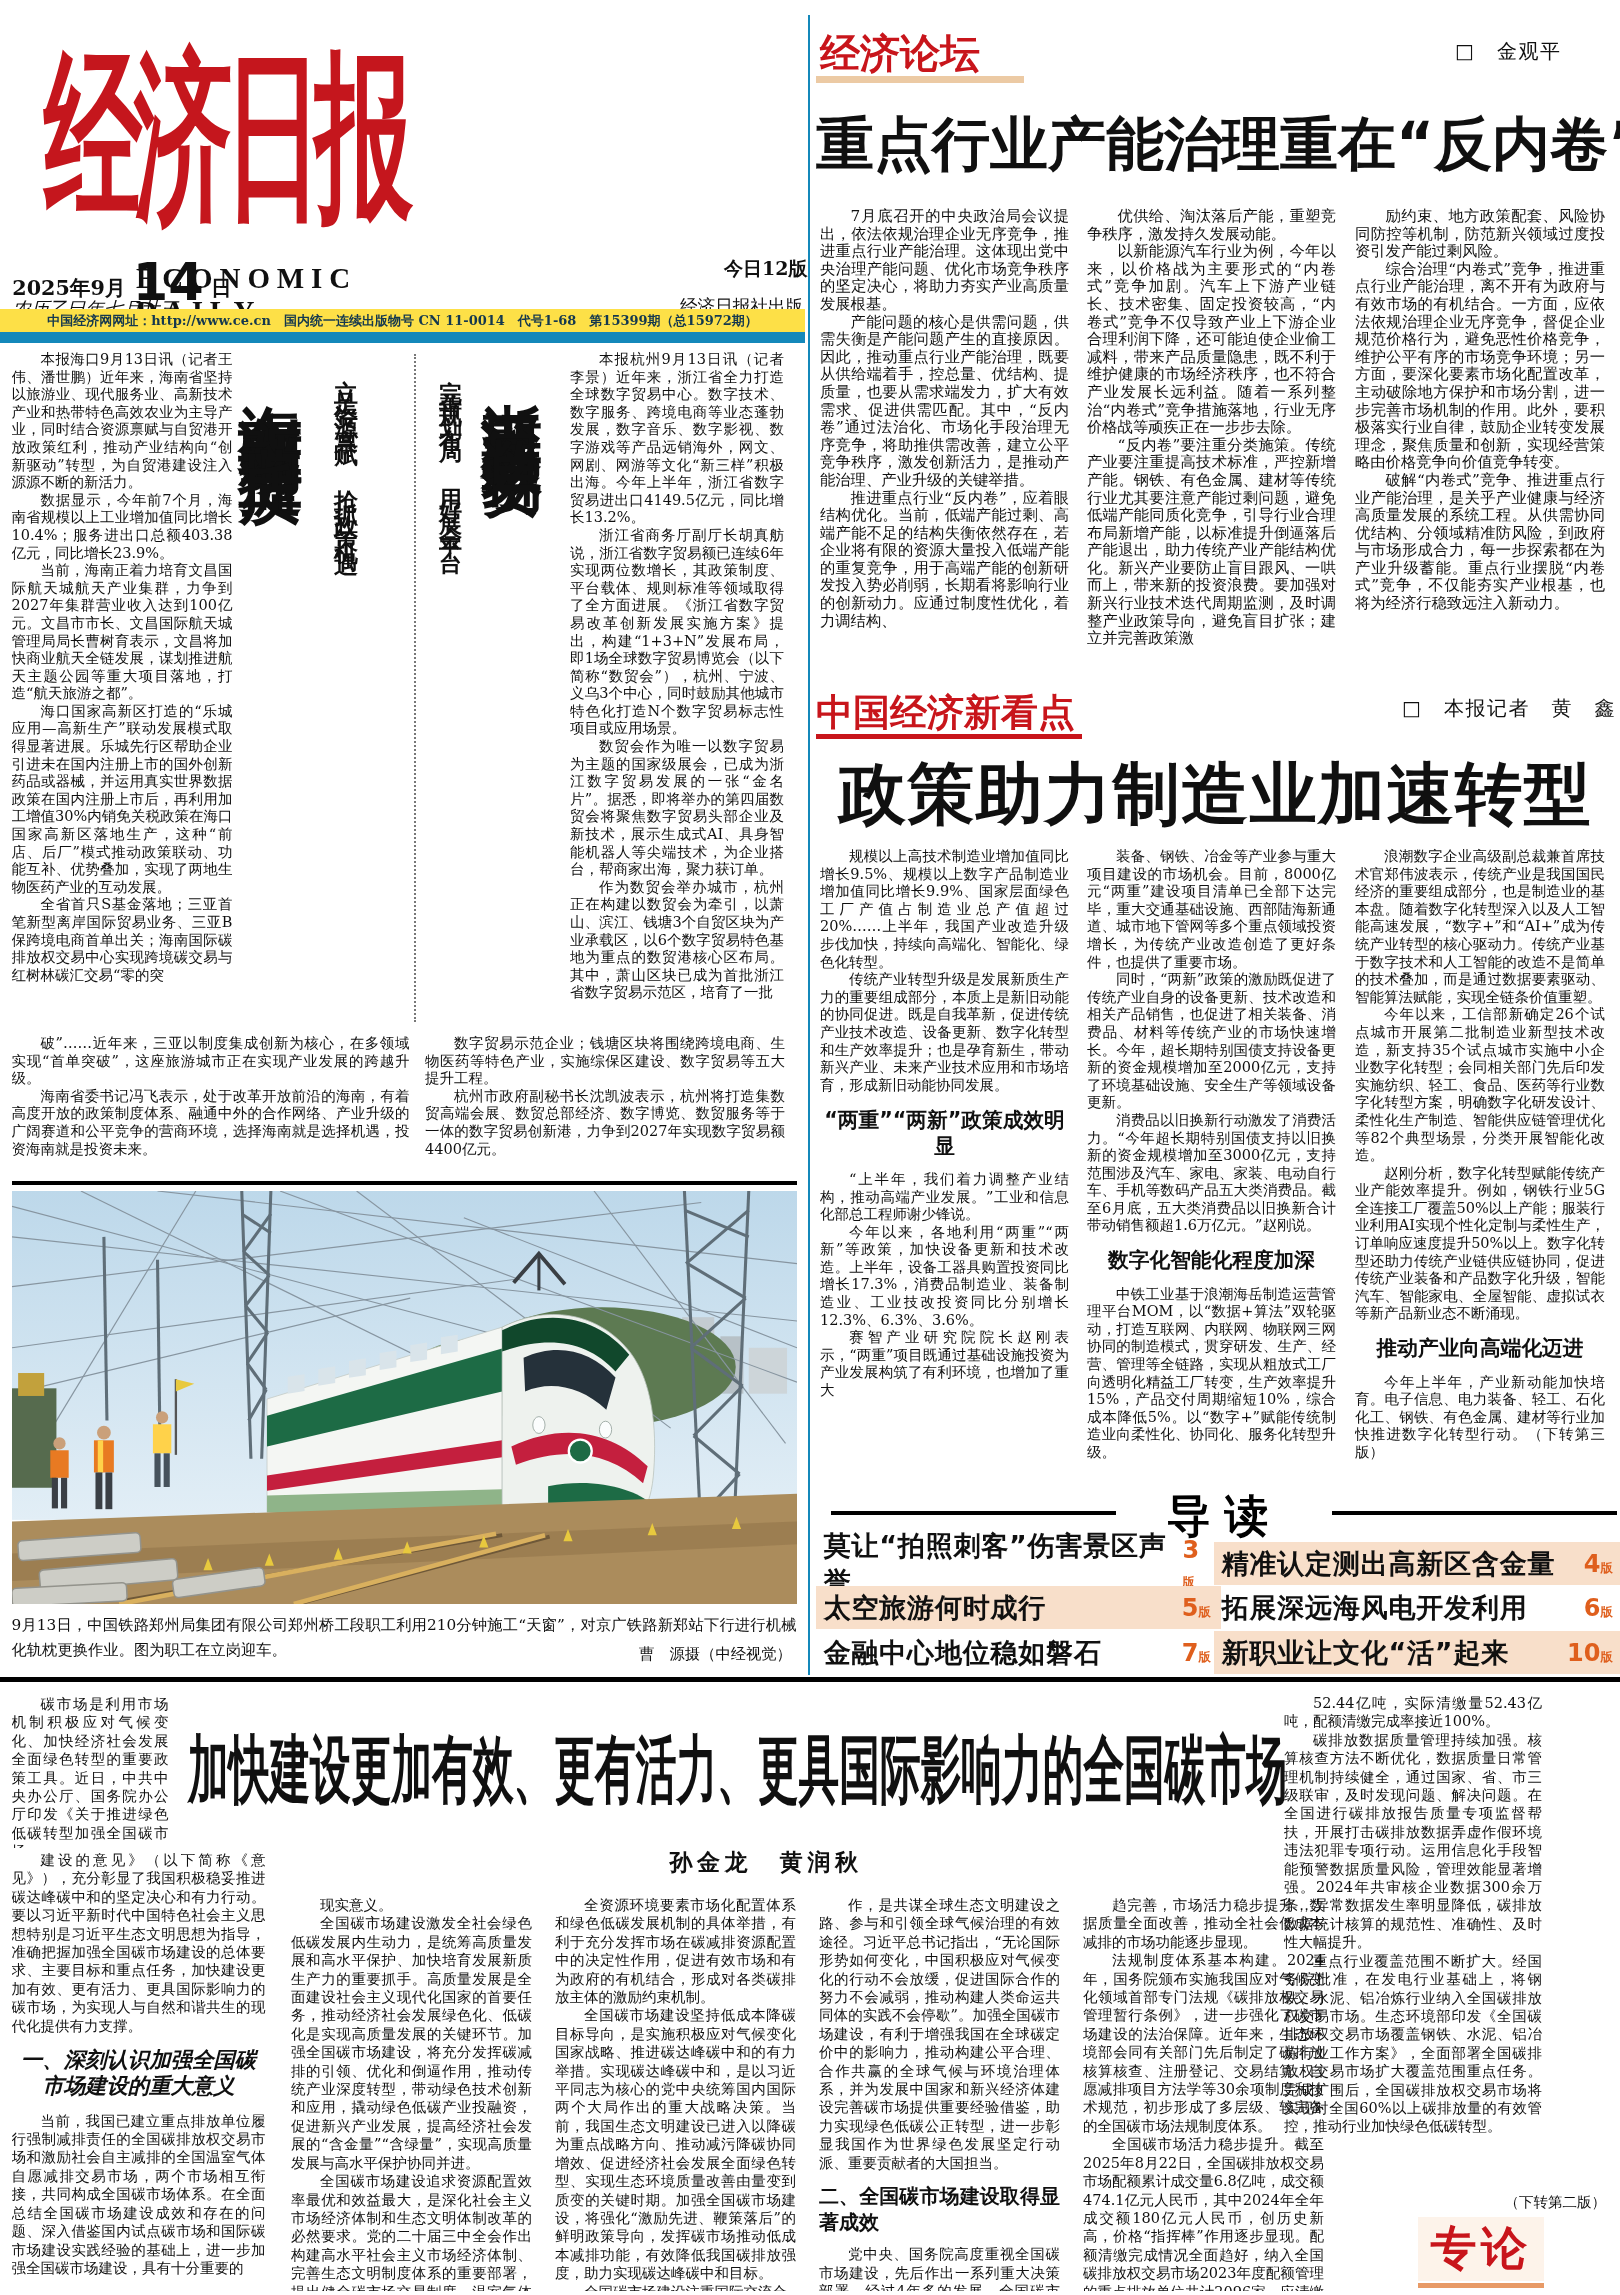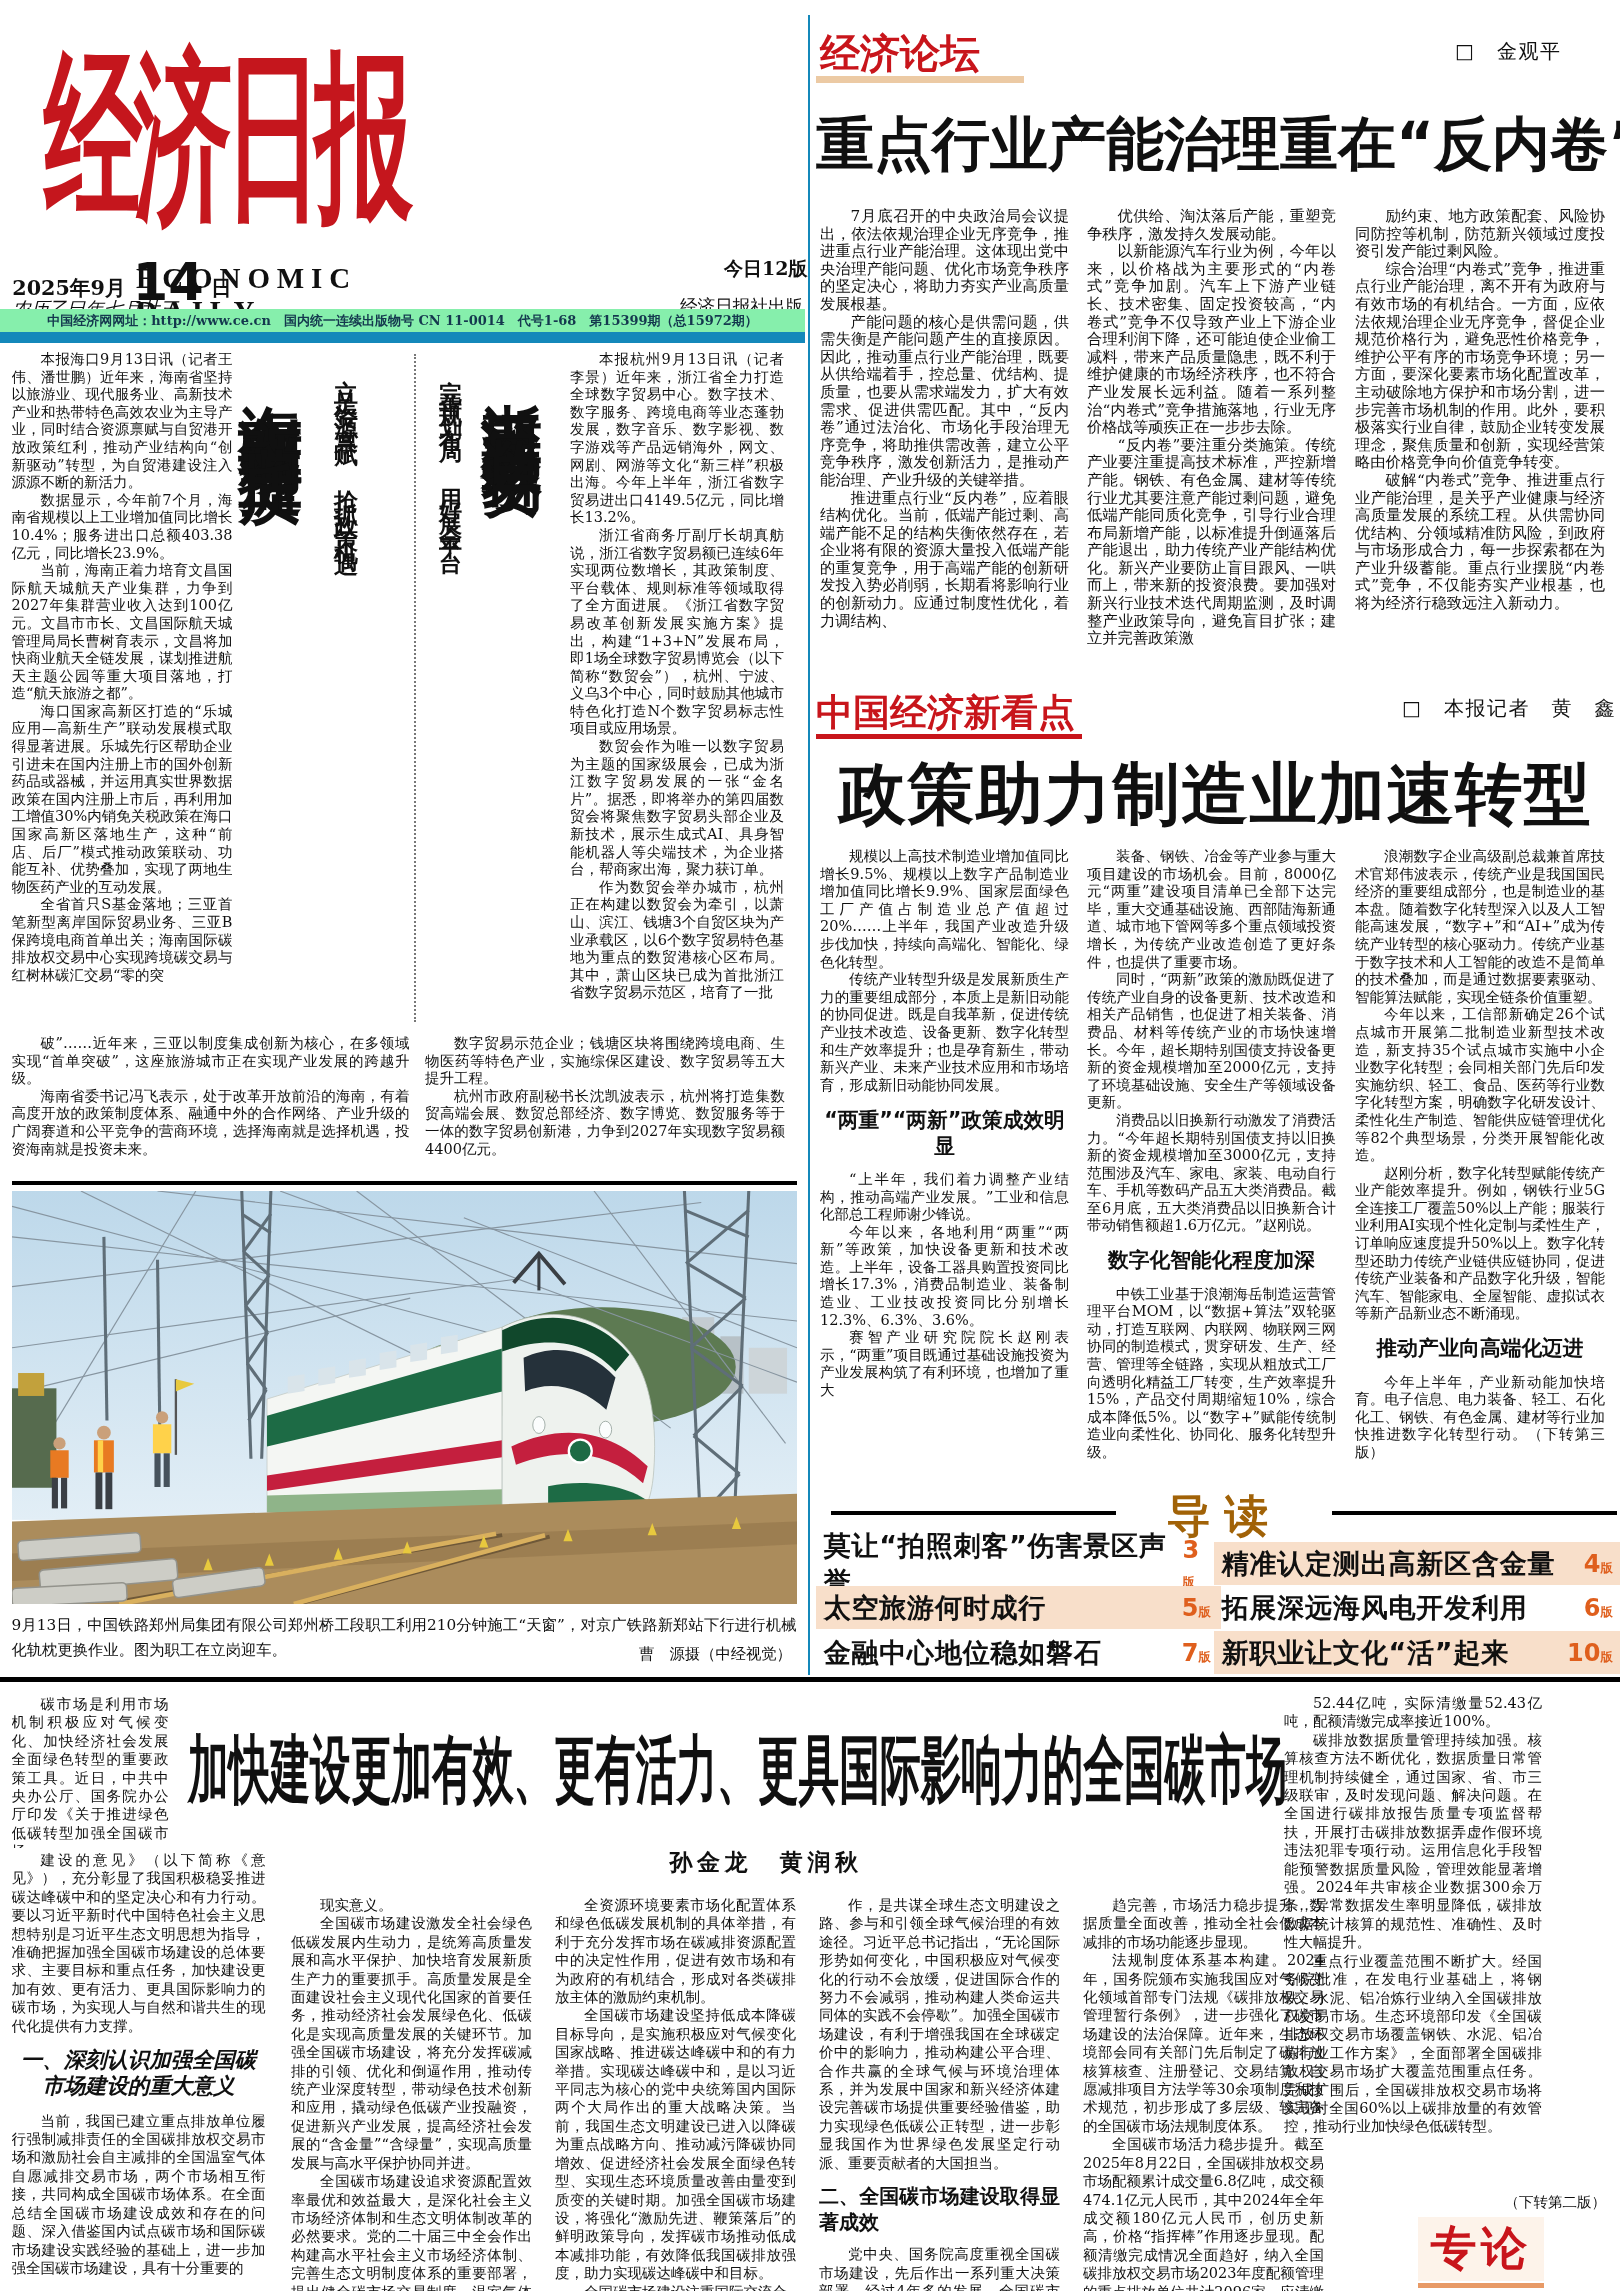--- a/index.html
+++ b/index.html
@@ -8,21 +8,21 @@
   .abs{position:absolute;}
   .nosel{overflow:hidden;}
   
   .brand{font-family:"DejaVu Serif",serif;font-weight:bold;color:#c5161d;font-size:98px;
          letter-spacing:-7.7px;transform:scaleY(1.85);transform-origin:top left;white-space:nowrap;}
   .dateline{font-size:20.7px;font-weight:bold;}
   .dateline .big{font-size:51px;font-weight:bold;vertical-align:-4.6px;font-family:"DejaVu Sans",sans-serif;}
   .lunar{font-size:18.4px;font-style:italic;}
   .engtitle{font-family:Liberation Serif, serif;font-weight:bold;font-size:29px;letter-spacing:6.9px;}
   .mright{font-size:19px;font-weight:bold;}
-  .infostrip{background:#86efac;color:#14384e;font-size:13px;font-weight:bold;
+  .infostrip{background:#fde047;color:#14384e;font-size:13px;font-weight:bold;
              display:flex;align-items:center;justify-content:center;}
   .bluebar{background:#1488ba;}
   .vrule{background:#1488ba;}
   
   .seclabel{color:#c8151b;font-family:"DejaVu Sans",sans-serif;font-weight:bold;}
   .tanline{background:#eccaa4;}
   .redline{background:#c8151b;}
   .byline{font-size:20px;letter-spacing:1.5px;}
   
   .h-forum{font-family:"DejaVu Sans","Liberation Sans",sans-serif;font-weight:bold;font-size:58px;
@@ -40,21 +40,21 @@
   .f20{font-size:15.3px;line-height:17.6px;}
   .f19{font-size:14.5px;line-height:17.6px;}
   .fb19{font-size:14.5px;line-height:18.4px;}
   .subhead{font-family:"DejaVu Sans",sans-serif;font-weight:bold;font-size:20.7px;line-height:26px;
            text-align:center;text-indent:0;margin:12.3px 0;}
   .subhead2{font-family:"DejaVu Sans",sans-serif;font-weight:bold;font-size:20px;line-height:26px;
             text-indent:0;margin:10.7px 0;}
   .dotted{border-left:2.3px dotted #777;}
   .blackrule{background:#000;}
   
-  .daodu-title{color:#a16207;font-family:"DejaVu Sans",sans-serif;font-weight:bold;font-size:44px;
+  .daodu-title{color:#000000;font-family:"DejaVu Sans",sans-serif;font-weight:bold;font-size:44px;
                letter-spacing:13.8px;text-align:center;}
   .daodu-item{display:flex;align-items:center;justify-content:space-between;padding:0 10.7px 0 7.7px;}
   .daodu-item .t{font-family:"DejaVu Sans",sans-serif;font-weight:bold;font-size:27px;letter-spacing:0.8px;}
   .daodu-item .pg{color:#df5f1d;font-family:"DejaVu Sans",sans-serif;font-weight:bold;font-size:24px;}
   .daodu-item .pg small{font-size:12.3px;font-weight:bold;}
   .shaded{background:#f8dfca;}
   
   .caption{font-size:15.3px;line-height:25px;text-align:justify;}
   .credit{position:absolute;right:4.6px;bottom:1.5px;font-size:15.3px;background:#fff;padding-left:10.7px;}
   .jump{text-align:right;font-size:14.5px;}

